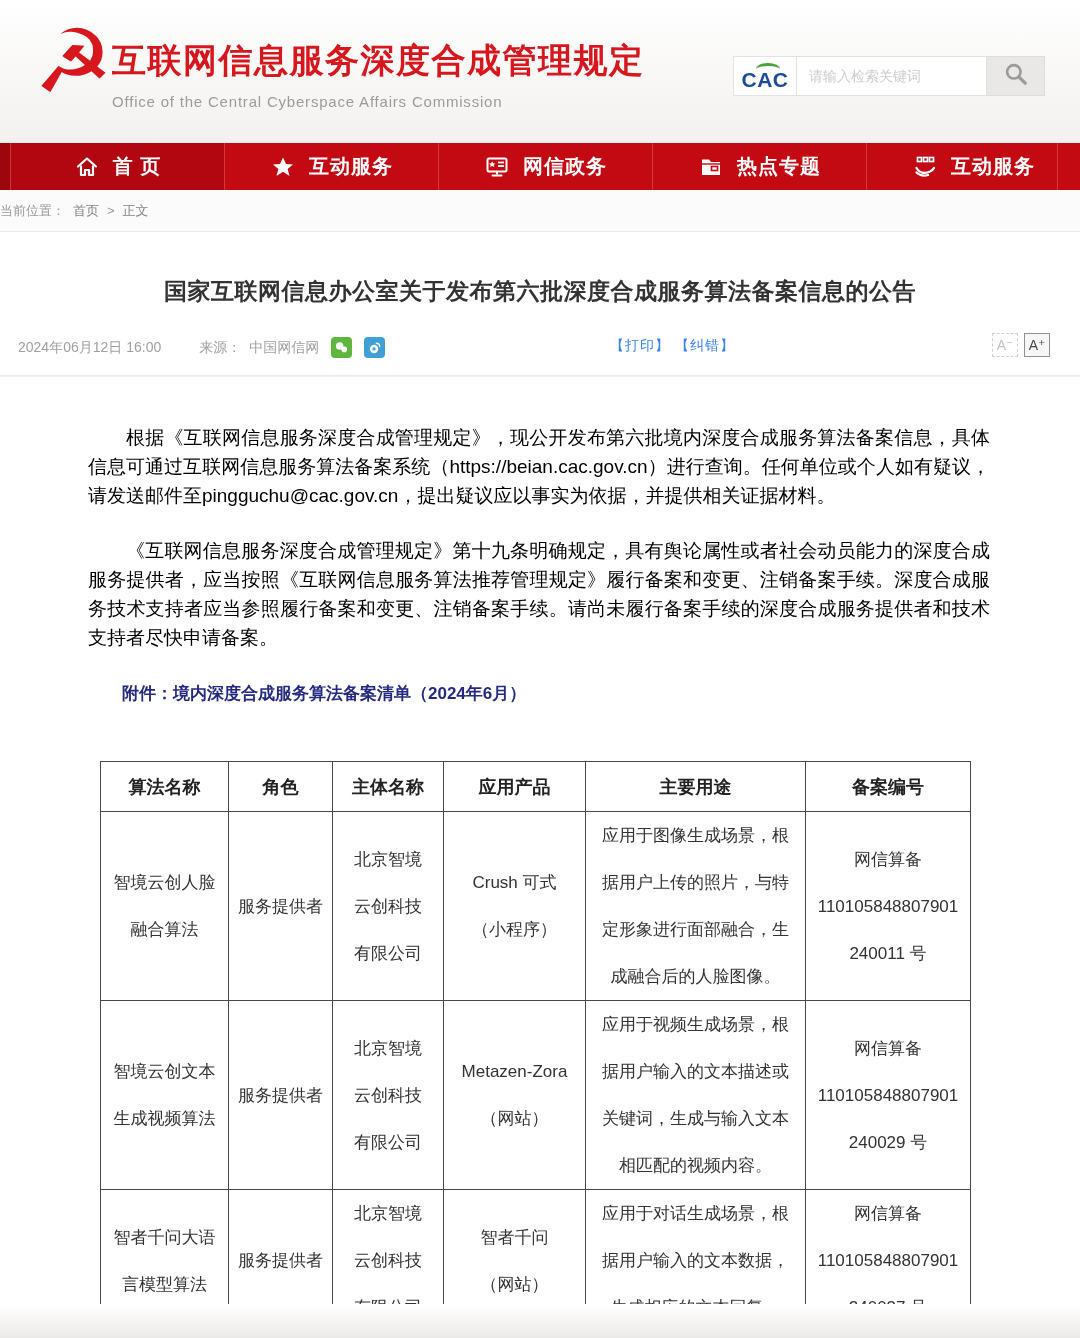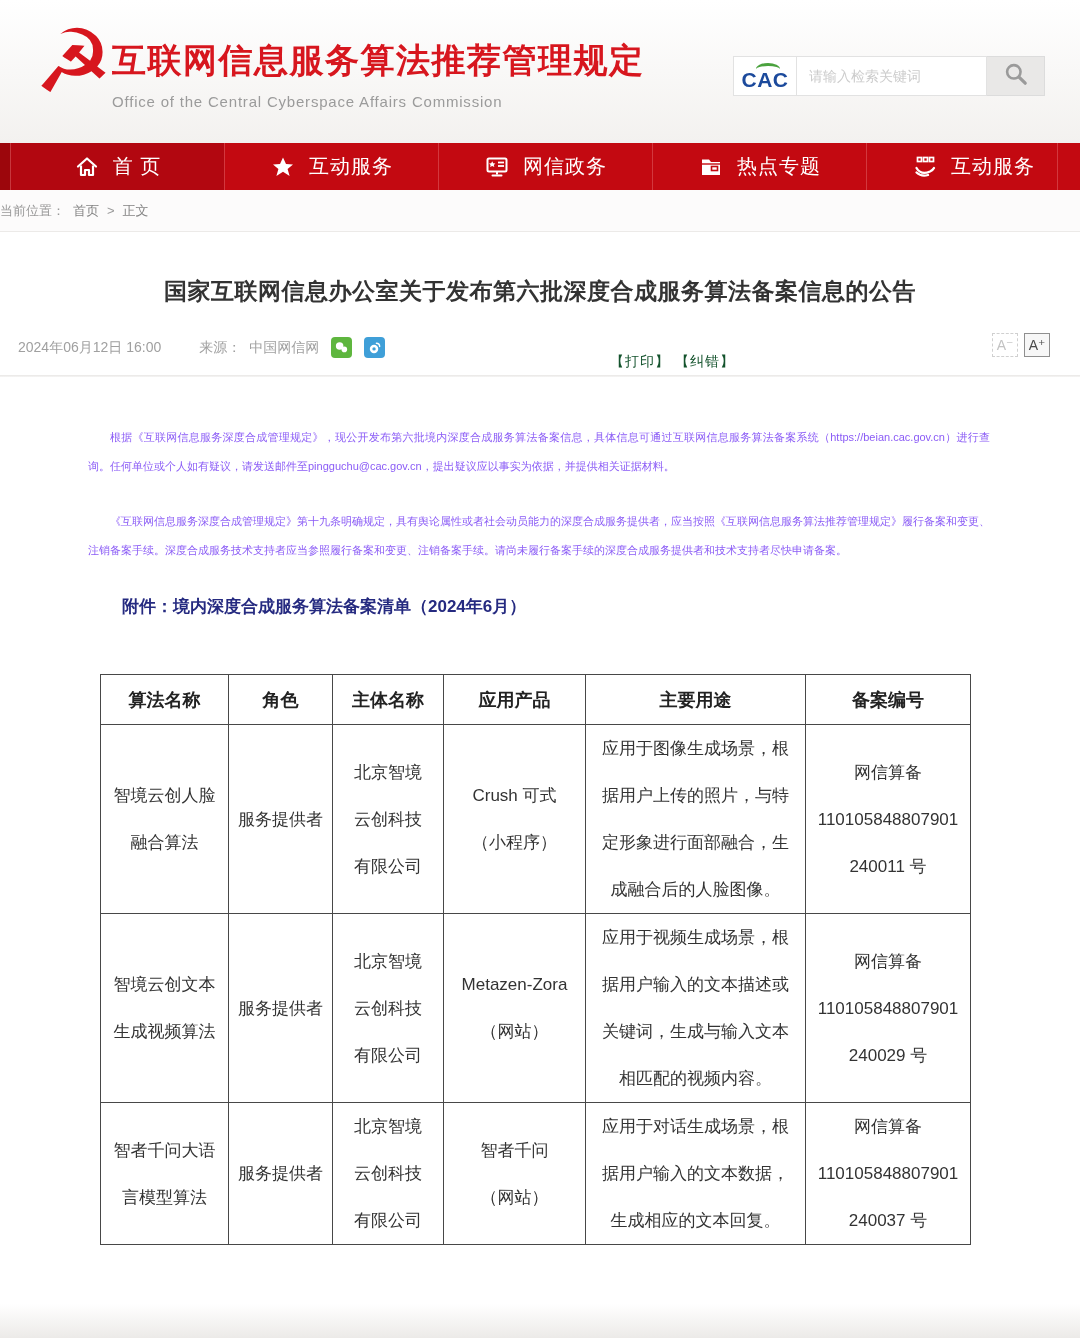--- a/index.html
+++ b/index.html
@@ -22,70 +22,70 @@
              border-top:3px solid #4aa23d; border-radius:50%; }
   .search-input { width:190px; border:1px solid #e2e2e2; border-left:none; padding:0 12px;
                   font-size:14px; color:#333; outline:none; font-family:inherit; }
   .search-input::placeholder { color:#cccccc; }
   .search-btn { width:58px; background:#e9e8e7; border:1px solid #dcdcdc; border-left:none;
                 display:flex; align-items:center; justify-content:center; cursor:pointer; }
   
   .nav { display:flex; height:47px; background:#c30911; position:relative; }
   .nav-strip { width:10px; background:#9c060c; }
   .nav-item { flex:1; display:flex; align-items:center; justify-content:center; gap:13px;
-              color:#fff; font-size:20px; font-weight:normal; letter-spacing:1px;
+              color:#fff; font-size:20px; font-weight:bold; letter-spacing:1px;
               border-left:1px solid rgba(255,180,180,0.28); cursor:pointer; }
   .nav-item:first-of-type { border-left:none; }
   .nav-item.active { background:#b20710; }
   .nav::after { content:""; position:absolute; right:22px; top:0; bottom:0; width:1px;
                 background:rgba(255,180,180,0.28); }
   .nav-icon { display:flex; align-items:center; }
   
   .breadcrumb { height:42px; display:flex; align-items:center; gap:8px; 
                 font-size:13px; color:#999; background:#fcfbfb; border-bottom:1px solid #eceae8; }
   .crumb-link { color:#848484; cursor:pointer; }
   
   .article-title { margin-top:44px; text-align:center; font-size:23px; font-weight:bold; color:#333;
                    letter-spacing:0.5px; }
   .meta-row { position:relative; margin-top:30px; height:26px; font-size:14px; color:#a0a0a0; }
   .meta-left { position:absolute; left:18px; top:0; display:flex; align-items:center; gap:8px; }
   .meta-date { margin-right:30px; }
   .share-icon { width:21px; height:21px; border-radius:4px; display:inline-flex;
                 align-items:center; justify-content:center; margin-left:4px; cursor:pointer; }
   .share-wechat { background:#5eb63e; }
   .share-weibo { background:#3f9fd8; }
-  .meta-center { position:absolute; left:610px; top:16px; color:#14532d; letter-spacing:1px; }
+  .meta-center { position:absolute; left:610px; top:0; color:#3b82f6; letter-spacing:1px; }
   .meta-center span { cursor:pointer; }
   .meta-right { position:absolute; right:30px; top:-4px; display:flex; gap:6px; }
   .font-btn { width:26px; height:24px; display:flex; align-items:center; justify-content:center;
               font-size:14px; cursor:pointer; }
   .font-smaller { border:1px dashed #d0d0d0; color:#c3c3c3; background:#fff; }
   .font-larger { border:1px solid #8f8f8f; color:#4a4a4a; background:#f7f7f7; }
   .meta-sep { margin-top:12px; height:2px;
               background:linear-gradient(180deg,#e9e7e5,#f6f5f4); }
-  .body-text p { margin:26px 90px 0 88px; font-size:11px; line-height:29px; color:#8b5cf6;
+  .body-text p { margin:26px 90px 0 88px; font-size:19px; line-height:29px; color:#000000;
                  text-align:justify; text-indent:2em; }
   .body-text p:first-of-type { margin-top:46px; }
   .attachment { display:block; margin:30px 90px 0 88px; text-indent:2em; font-size:17px;
                 font-weight:bold; color:#252a80; cursor:pointer; text-decoration:none; }
   
   .reg-table { margin:56px 0 0 100px; width:870px; border-collapse:collapse; table-layout:fixed; }
   .reg-table th, .reg-table td { border:1px solid #484848; text-align:center; vertical-align:middle; }
   .reg-table th { height:50px; font-size:18px; font-weight:bold; color:#222; }
   .reg-table td { font-size:17px; color:#333; line-height:47px; white-space:pre-line; padding:0 5px; }
   .bottom-fade { position:absolute; left:0; right:0; bottom:0; height:34px;
                  background:linear-gradient(180deg,#ffffff,#eceae8); }
 </style>
 </head>
 <body>
 
 <div class="header">
   <div class="emblem">☭</div>
   <div class="site-titles">
-    <div class="site-title-cn">互联网信息服务算法推荐管理规定</div>
+    <div class="site-title-cn">互联网信息服务深度合成管理规定</div>
     <div class="site-title-en">Office of the Central Cyberspace Affairs Commission</div>
   </div>
   <div class="search">
     <div class="cac-box">
       <span class="cac-arc"></span>
       <span class="cac-text">CAC</span>
     </div>
     <input class="search-input" type="text" placeholder="请输入检索关键词" style="">
     <div class="search-btn">
       <span>

